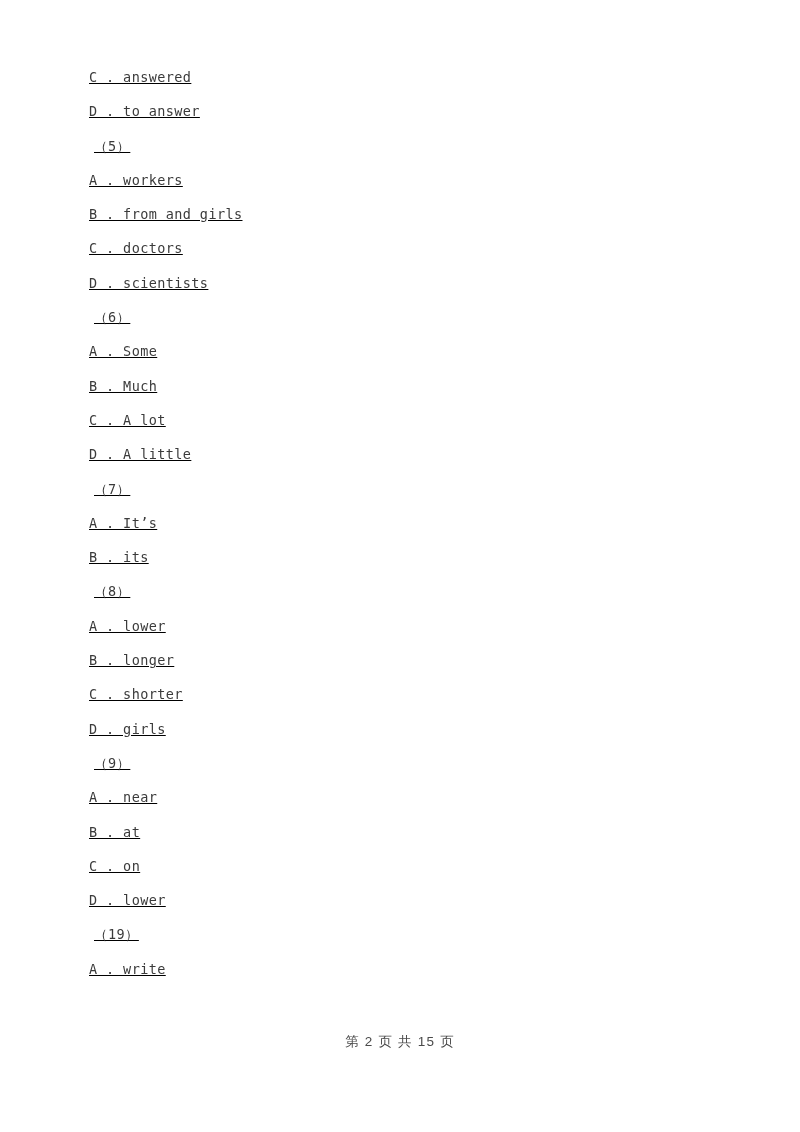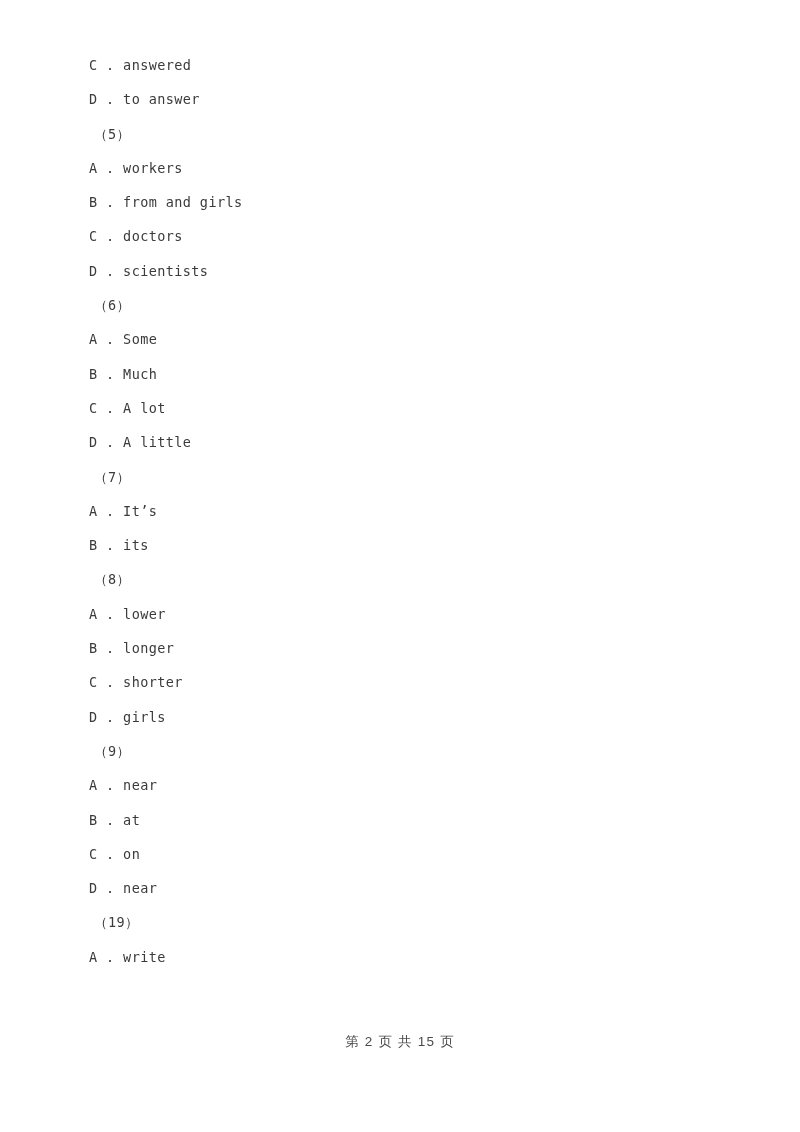--- a/index.html
+++ b/index.html
@@ -22,22 +22,23 @@
     left: 0;
     top: 0;
     width: 800px;
     height: 1132px;
     background: #ffffff;
   }
 
   .content {
     position: absolute;
     left: 89px;
-    top: 48px;
+    top: 60px;
     width: 620px;
+    text-decoration: underline;
   }
 
   .line {
     height: 34.3px;
     line-height: 34.3px;
     font-size: 13.5px;
     color: #3b3b3b;
     white-space: pre;
     letter-spacing: 0.4px;
   }
@@ -86,20 +87,20 @@
       <div class="line option">B . its</div>
       <div class="line group">（8）</div>
       <div class="line option">A . lower</div>
       <div class="line option">B . longer</div>
       <div class="line option">C . shorter</div>
       <div class="line option">D . girls</div>
       <div class="line group">（9）</div>
       <div class="line option">A . near</div>
       <div class="line option">B . at</div>
       <div class="line option">C . on</div>
-      <div class="line option">D . near</div>
+      <div class="line option">D . lower</div>
       <div class="line group">（19）</div>
       <div class="line option">A . write</div>
     </div>
 
   <div class="footer">第 2 页 共 15 页</div>
 
 </div>
 
 </body></html>

